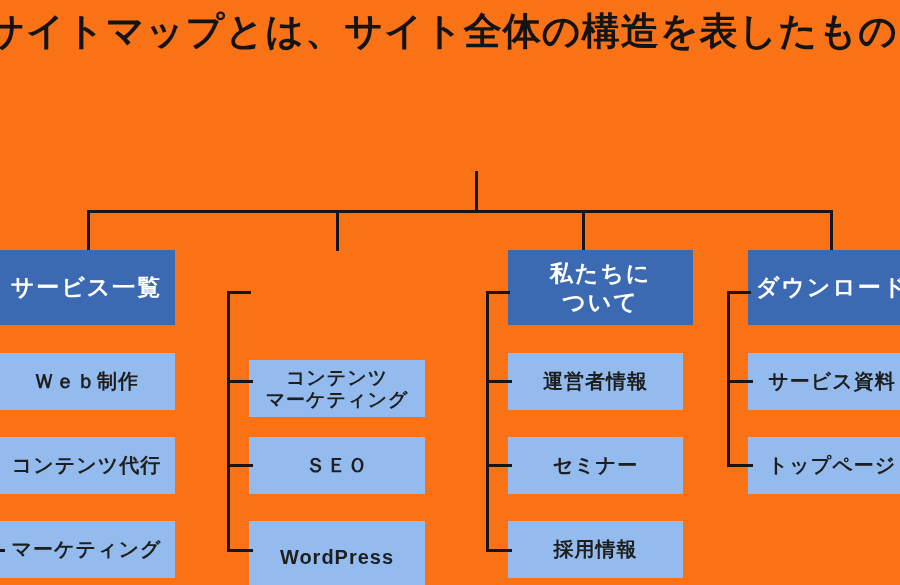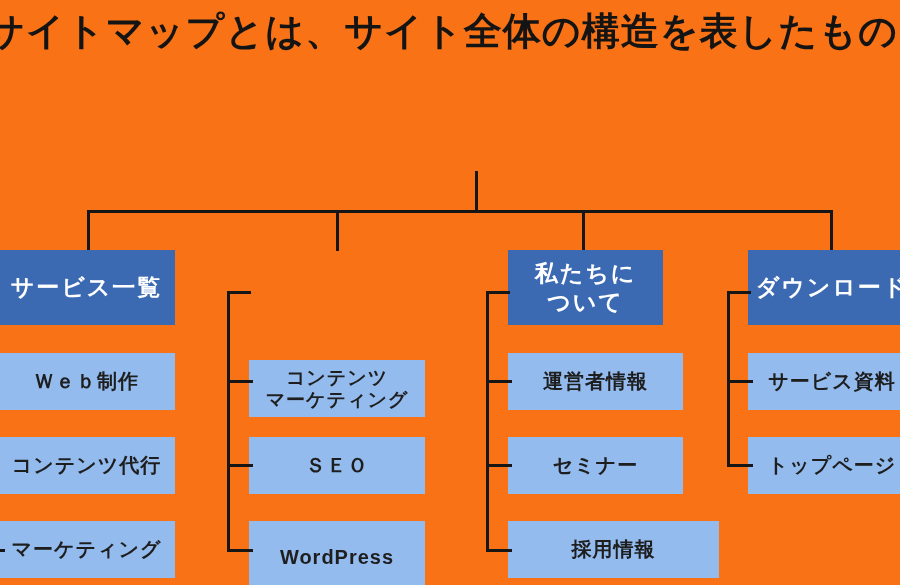--- a/index.html
+++ b/index.html
@@ -70,31 +70,31 @@
   </div>
   <div class="box child" style="left:249px;top:521px;width:176px;height:73px">
     <span>WordPress</span>
   </div>
   <div class="line" style="left:227px;top:291px;width:3px;height:261px"></div>
   <div class="line" style="left:227px;top:291px;width:24px;height:3px"></div>
   <div class="line" style="left:227px;top:380px;width:26px;height:3px"></div>
   <div class="line" style="left:227px;top:464px;width:26px;height:3px"></div>
   <div class="line" style="left:227px;top:549px;width:26px;height:3px"></div>
 
-  <div class="box header" style="left:508px;top:250px;width:155px;height:75px">
+  <div class="box header" style="left:508px;top:250px;width:185px;height:75px">
     <span>私たちに
 ついて</span>
   </div>
   <div class="box child" style="left:508px;top:437px;width:175px;height:57px">
     <span>セミナー</span>
   </div>
   <div class="box child" style="left:508px;top:353px;width:175px;height:57px">
     <span>運営者情報</span>
   </div>
-  <div class="box child" style="left:508px;top:521px;width:211px;height:57px">
+  <div class="box child" style="left:508px;top:521px;width:175px;height:57px">
     <span>採用情報</span>
   </div>
   <div class="line" style="left:486px;top:291px;width:3px;height:261px"></div>
   <div class="line" style="left:486px;top:291px;width:24px;height:3px"></div>
   <div class="line" style="left:486px;top:380px;width:26px;height:3px"></div>
   <div class="line" style="left:486px;top:464px;width:26px;height:3px"></div>
   <div class="line" style="left:486px;top:549px;width:26px;height:3px"></div>
 
   <div class="box header" style="left:748px;top:250px;width:168px;height:75px">
     <span>ダウンロード</span>

